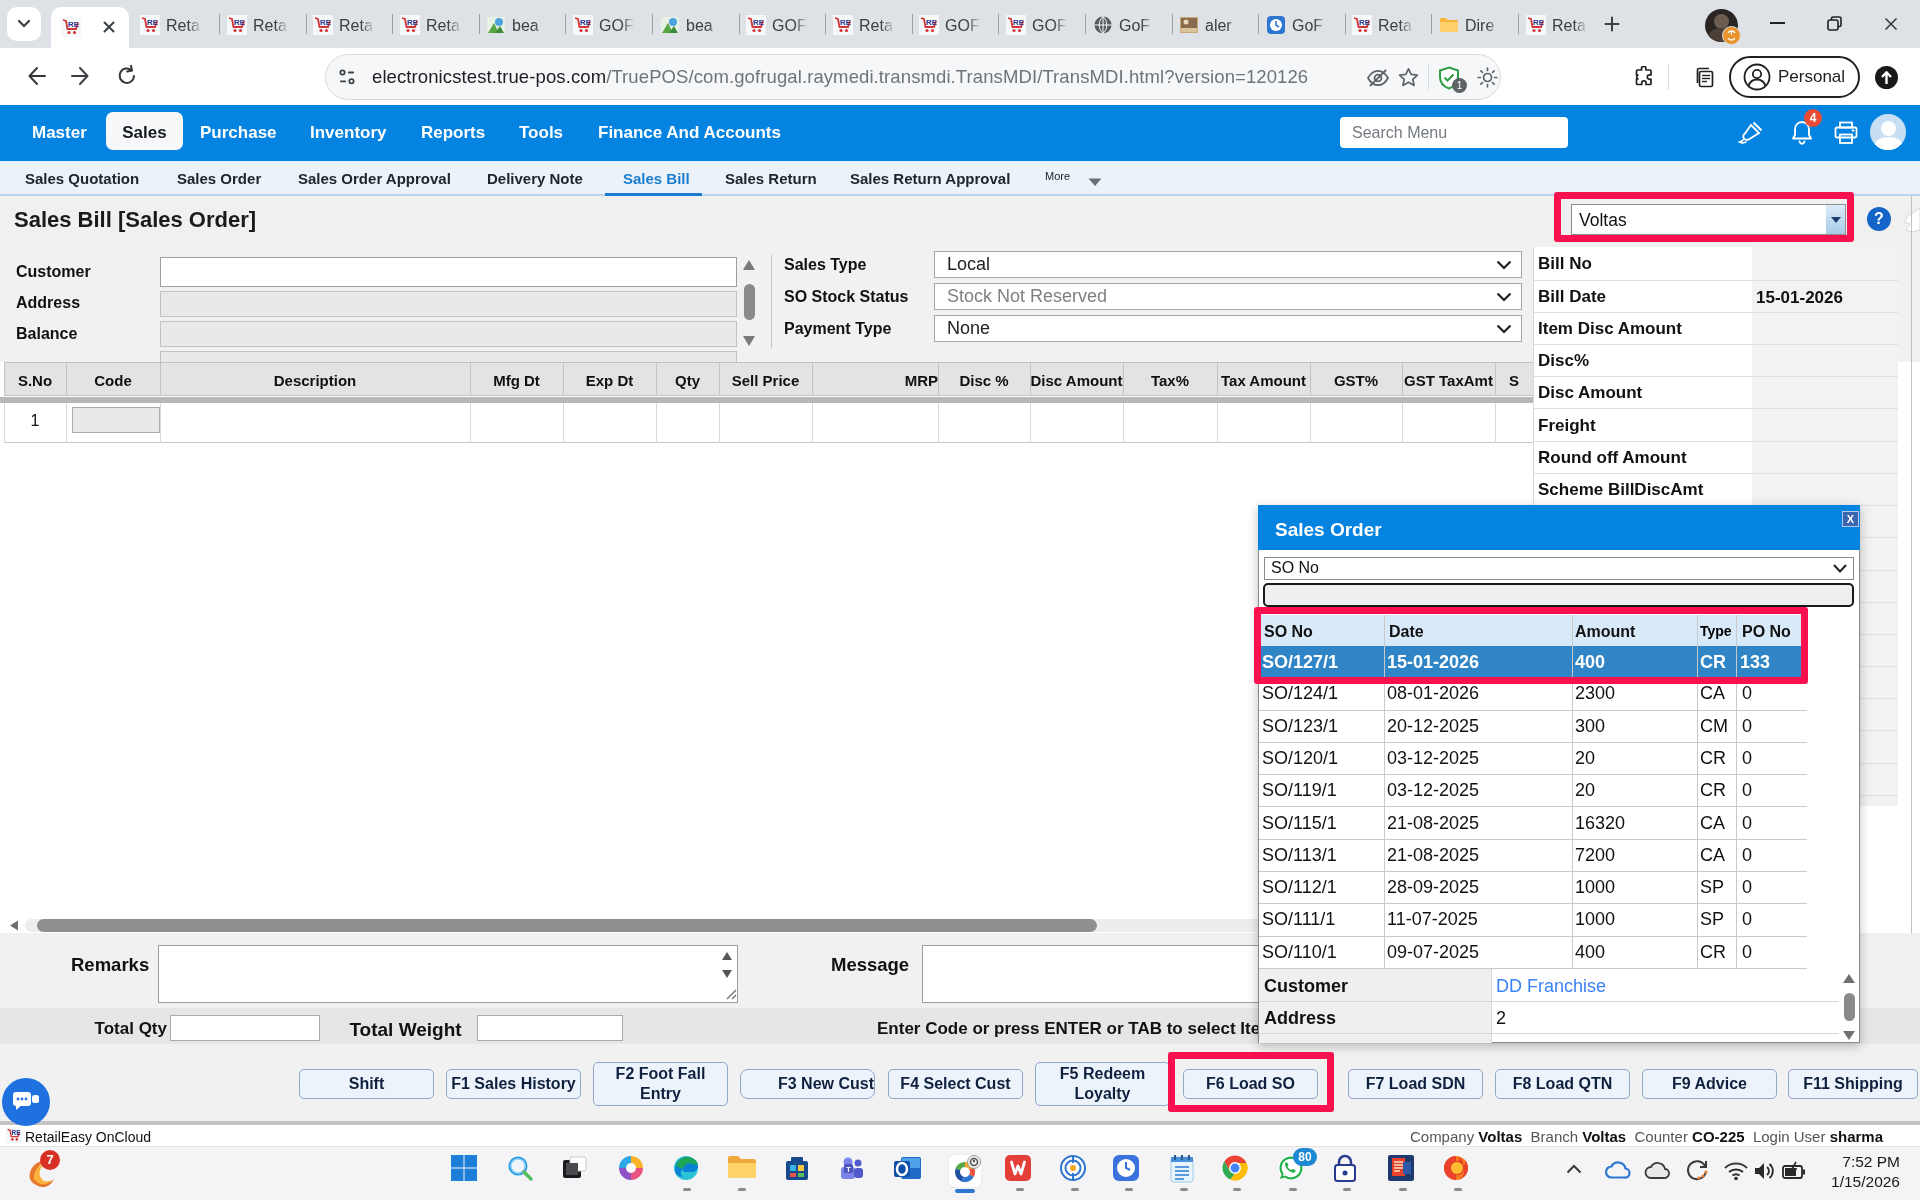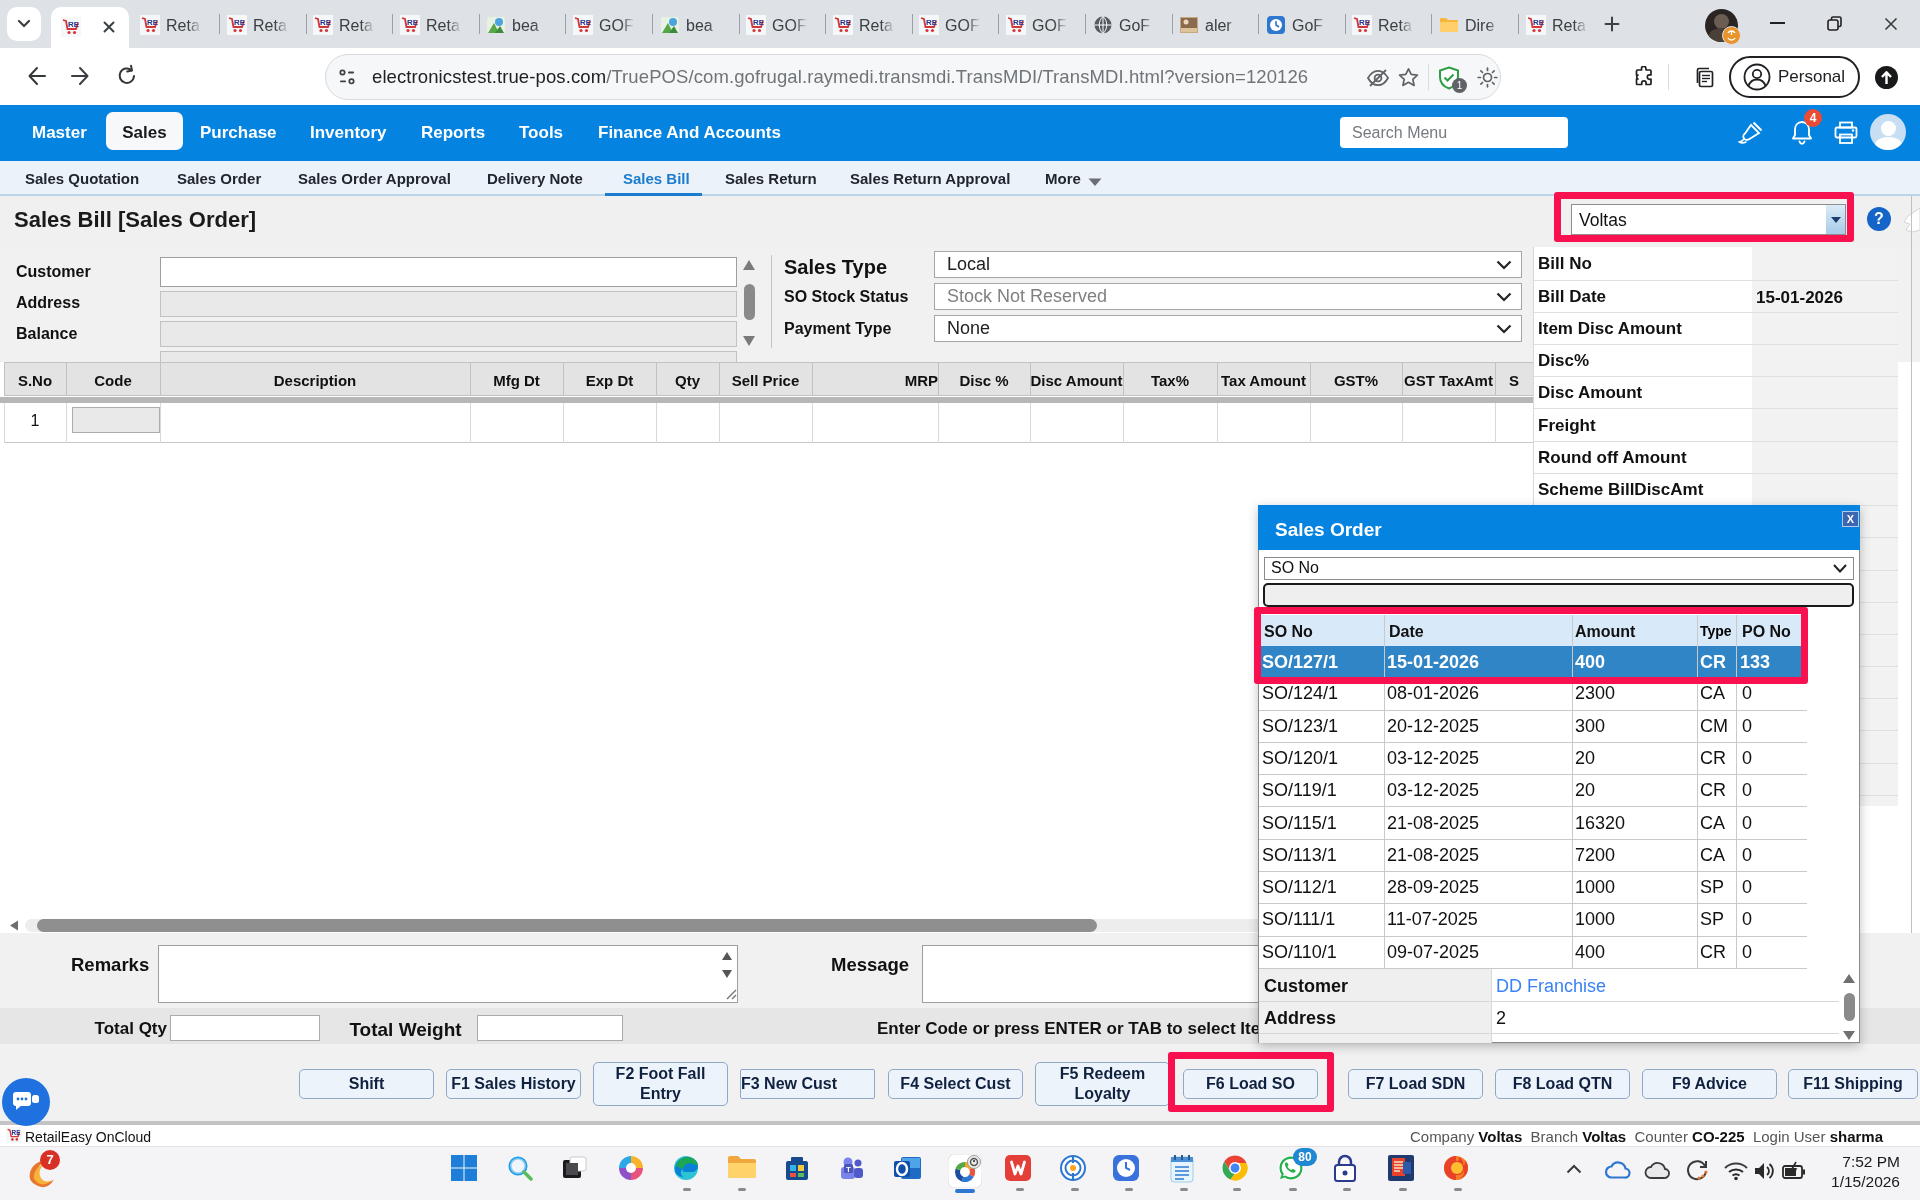--- a/index.html
+++ b/index.html
@@ -309,21 +309,21 @@
     <div class="ab" style="left:11px;top:7px;width:15px;height:15px;border-radius:50%;background:#fff"></div>
     <div class="ab" style="left:5px;top:23px;width:27px;height:16px;border-radius:50% 50% 0 0;background:#fff"></div>
   </div>
 <div class="ab" style="left:0;top:161px;width:1920px;height:35px;background:#ECF2FA;border-bottom:2px solid #BCD4EA"></div>
 <div class="ab" style="left:25px;top:170px;font-size:15px;color:#20262E;font-weight:600">Sales Quotation</div>
 <div class="ab" style="left:177px;top:170px;font-size:15px;color:#20262E;font-weight:600">Sales Order</div>
 <div class="ab" style="left:298px;top:170px;font-size:15px;color:#20262E;font-weight:600">Sales Order Approval</div>
 <div class="ab" style="left:487px;top:170px;font-size:15px;color:#20262E;font-weight:600">Delivery Note</div>
 <div class="ab" style="left:725px;top:170px;font-size:15px;color:#20262E;font-weight:600">Sales Return</div>
 <div class="ab" style="left:850px;top:170px;font-size:15px;color:#20262E;font-weight:600">Sales Return Approval</div>
-<div class="ab" style="left:1045px;top:170px;font-size:15px;color:#20262E;font-weight:700">More</div>
+<div class="ab" style="left:1045px;top:170px;font-size:11px;color:#20262E;font-weight:400">More</div>
 <div class="ab b" style="left:623px;top:170px;font-size:15px;color:#1B7CCE">Sales Bill</div>
 <div class="ab" style="left:605px;top:193px;width:97px;height:3px;background:#1B7CCE"></div>
 <svg class="ab" style="left:1088px;top:178px" width="14" height="9" viewBox="0 0 14 9">
     <path d="M0.5 0.5 L7 8 L13.5 0.5 Z" fill="#6A6F76"></path>
   </svg>
 <div class="ab" style="left:0;top:196px;width:1920px;height:51px;background:#F0F0F0"></div>
 <div class="ab b" style="left:14px;top:207px;font-size:22px;color:#1A1A1A">Sales Bill [Sales Order]</div>
 <div class="ab" style="left:1571px;top:204px;width:275px;height:31px;background:#fff;border:1px solid #8E8E8E"></div>
 <div class="ab" style="left:1579px;top:210px;font-size:17.5px;color:#111">Voltas</div>
 <div class="ab" style="left:1826px;top:205px;width:19px;height:29px;background:linear-gradient(180deg,#DCEBF7,#A8CBE8)"></div>
@@ -345,21 +345,21 @@
 <div class="ab" style="left:160px;top:321px;width:577px;height:26px;background:#E9E9E9;border:1px solid #C2C2C2"></div>
 <div class="ab" style="left:160px;top:351px;width:577px;height:11px;background:#E9E9E9;border:1px solid #C2C2C2;border-bottom:none"></div>
 <svg class="ab" style="left:741px;top:258px" width="16" height="14" viewBox="0 0 16 14">
     <path d="M8 2 L14 12 L2 12 Z" fill="#7A7A7A"></path>
   </svg>
 <div class="ab" style="left:744px;top:284px;width:11px;height:36px;background:#8A8A8A;border-radius:6px"></div>
 <svg class="ab" style="left:741px;top:334px" width="16" height="14" viewBox="0 0 16 14">
     <path d="M8 12 L14 2 L2 2 Z" fill="#7A7A7A"></path>
   </svg>
 <div class="ab" style="left:771px;top:255px;width:1px;height:93px;background:#C4C4C4"></div>
-<div class="ab b" style="left:784px;top:256px;font-size:20px;color:#111">Sales Type</div>
+<div class="ab b" style="left:784px;top:256px;font-size:16px;color:#111">Sales Type</div>
 <div class="ab b" style="left:784px;top:288px;font-size:16px;color:#111">SO Stock Status</div>
 <div class="ab b" style="left:784px;top:320px;font-size:16px;color:#111">Payment Type</div>
 <div class="ab" style="left:934px;top:251px;width:588px;height:27px;background:#fff;border:1px solid #A6A6A6"></div>
 <div class="ab" style="left:947px;top:254px;font-size:18px;color:#222">Local</div>
 <svg class="ab" style="left:1496px;top:260px" width="16" height="10" viewBox="0 0 16 10">
     <path d="M1.5 1.5 L8 8 L14.5 1.5" stroke="#222" stroke-width="2.2" fill="none"></path>
   </svg>
 <div class="ab" style="left:934px;top:283px;width:588px;height:27px;background:#fff;border:1px solid #A6A6A6"></div>
 <div class="ab" style="left:947px;top:286px;font-size:18px;color:#808080">Stock Not Reserved</div>
 <svg class="ab" style="left:1496px;top:292px" width="16" height="10" viewBox="0 0 16 10">
@@ -475,21 +475,21 @@
 <div class="ab" style="left:0;top:1008px;width:1920px;height:36px;background:#E6E6E6"></div>
 <div class="ab b" style="left:40px;top:1019px;width:127px;text-align:right;font-size:17px;color:#111">Total Qty</div>
 <div class="ab" style="left:170px;top:1015px;width:150px;height:26px;background:#fff;border:1px solid #ABABAB"></div>
 <div class="ab b" style="left:340px;top:1019px;width:131px;text-align:center;font-size:19px;color:#111">Total Weight</div>
 <div class="ab" style="left:477px;top:1015px;width:146px;height:26px;background:#fff;border:1px solid #ABABAB"></div>
 <div class="ab b" style="left:877px;top:1019px;font-size:17px;color:#111;white-space:nowrap">Enter Code or press ENTER or TAB to select Item Type</div>
 <div class="ab" style="left:0;top:1044px;width:1920px;height:77px;background:#F1F1F1"></div>
 <div class="ab b" style="left:299px;top:1069px;width:135px;height:30px;background:#EDF3FB;border:1.5px solid #8FA8C8;border-radius:5px;font-size:16px;color:#10213F;text-align:center;line-height:28px">Shift</div>
 <div class="ab b" style="left:446px;top:1069px;width:135px;height:30px;background:#EDF3FB;border:1.5px solid #8FA8C8;border-radius:5px;font-size:16px;color:#10213F;text-align:center;line-height:28px">F1 Sales History</div>
 <div class="ab b" style="left:593px;top:1062px;width:135px;height:44px;background:#EDF3FB;border:1.5px solid #8FA8C8;border-radius:5px;font-size:16px;color:#10213F;text-align:center;line-height:20px;padding-top:1px">F2 Foot Fall<br>Entry</div>
-<div class="ab b" style="left:740px;top:1069px;width:135px;height:30px;background:#EDF3FB;border:1.5px solid #8FA8C8;border-radius:2px;font-size:16px;color:#10213F;text-align:left;line-height:28px">F3 New Cust</div>
+<div class="ab b" style="left:740px;top:1069px;width:135px;height:30px;background:#EDF3FB;border:1.5px solid #8FA8C8;border-radius:8px;font-size:16px;color:#10213F;text-align:right;line-height:28px">F3 New Cust</div>
 <div class="ab b" style="left:888px;top:1069px;width:135px;height:30px;background:#EDF3FB;border:1.5px solid #8FA8C8;border-radius:5px;font-size:16px;color:#10213F;text-align:center;line-height:28px">F4 Select Cust</div>
 <div class="ab b" style="left:1035px;top:1062px;width:135px;height:44px;background:#EDF3FB;border:1.5px solid #8FA8C8;border-radius:5px;font-size:16px;color:#10213F;text-align:center;line-height:20px;padding-top:1px">F5 Redeem<br>Loyalty</div>
 <div class="ab b" style="left:1183px;top:1069px;width:135px;height:30px;background:#EDF3FB;border:1.5px solid #8FA8C8;border-radius:5px;font-size:16px;color:#10213F;text-align:center;line-height:28px">F6 Load SO</div>
 <div class="ab b" style="left:1348px;top:1069px;width:135px;height:30px;background:#EDF3FB;border:1.5px solid #8FA8C8;border-radius:5px;font-size:16px;color:#10213F;text-align:center;line-height:28px">F7 Load SDN</div>
 <div class="ab b" style="left:1495px;top:1069px;width:135px;height:30px;background:#EDF3FB;border:1.5px solid #8FA8C8;border-radius:5px;font-size:16px;color:#10213F;text-align:center;line-height:28px">F8 Load QTN</div>
 <div class="ab b" style="left:1642px;top:1069px;width:135px;height:30px;background:#EDF3FB;border:1.5px solid #8FA8C8;border-radius:5px;font-size:16px;color:#10213F;text-align:center;line-height:28px">F9 Advice</div>
 <div class="ab b" style="left:1788px;top:1069px;width:130px;height:30px;background:#EDF3FB;border:1.5px solid #8FA8C8;border-radius:5px;font-size:16px;color:#10213F;text-align:center;line-height:28px">F11 Shipping</div>
 <div class="ab" style="left:1168px;top:1052px;width:166px;height:60px;border:7px solid #F8104F;border-radius:3px"></div>
 <div class="ab" style="left:0;top:1121px;width:1920px;height:4px;background:#C3C3C3"></div>
 <div class="ab" style="left:0;top:1125px;width:1920px;height:21px;background:#fff"></div>

